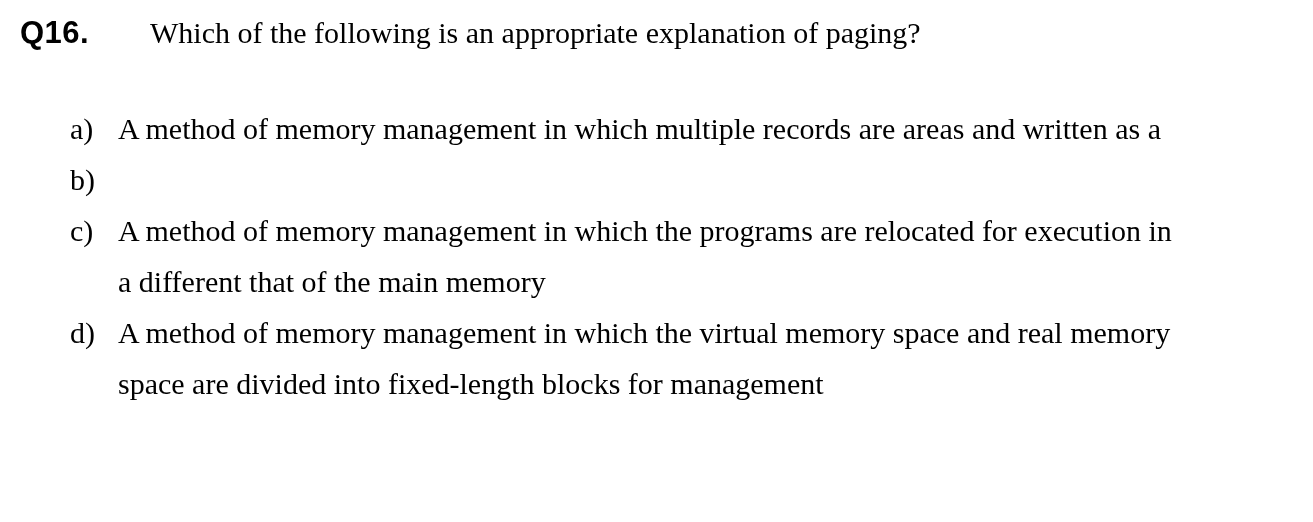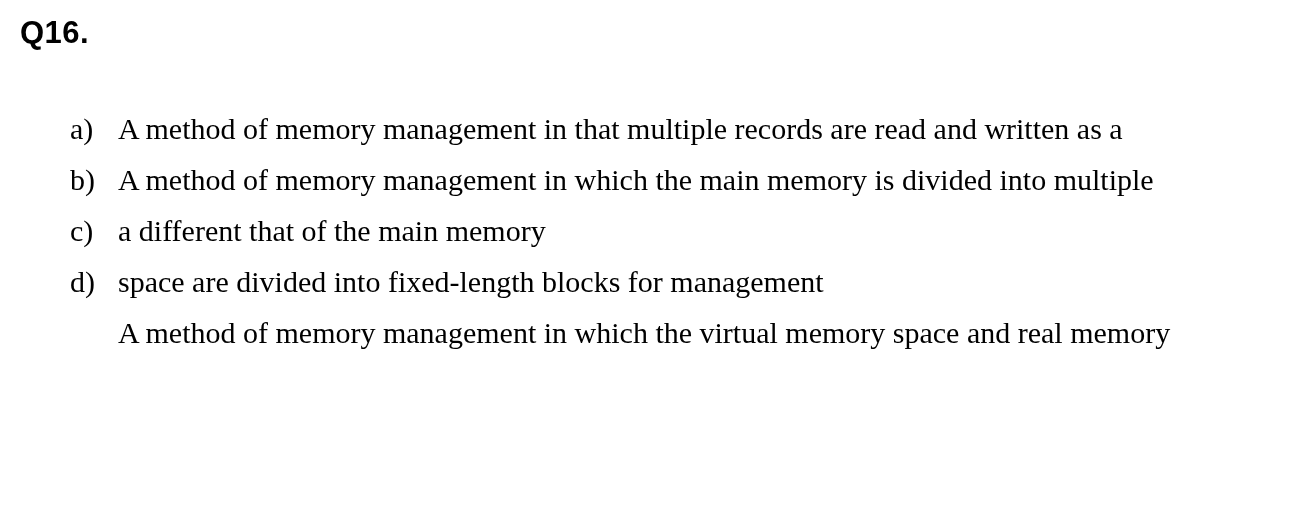--- a/index.html
+++ b/index.html
@@ -50,46 +50,47 @@
   .option-text .line {
     line-height: 51px;
     white-space: nowrap;
   }
 </style>
 </head>
 <body>
 
 <div class="question-header">
   <span class="q-number">Q16.</span>
+  <span class="q-text">Which of the following is an appropriate explanation of paging?</span>
 </div>
 
 <div class="options">
 
   <div class="option">
     <span class="option-label">a)</span>
     <span class="option-text">
-      <div class="line">A method of memory management in that multiple records are read and written as a</div>
+      <div class="line">A method of memory management in which multiple records are areas and written as a</div>
     </span>
   </div>
 
   <div class="option">
     <span class="option-label">b)</span>
     <span class="option-text">
-      <div class="line">A method of memory management in which the main memory is divided into multiple</div>
     </span>
   </div>
 
   <div class="option">
     <span class="option-label">c)</span>
     <span class="option-text">
+      <div class="line">A method of memory management in which the programs are relocated for execution in</div>
       <div class="line">a different that of the main memory</div>
     </span>
   </div>
 
   <div class="option">
     <span class="option-label">d)</span>
     <span class="option-text">
+      <div class="line">A method of memory management in which the virtual memory space and real memory</div>
       <div class="line">space are divided into fixed-length blocks for management</div>
-      <div class="line">A method of memory management in which the virtual memory space and real memory</div>
     </span>
   </div>
 
 </div>
 
 </body></html>

